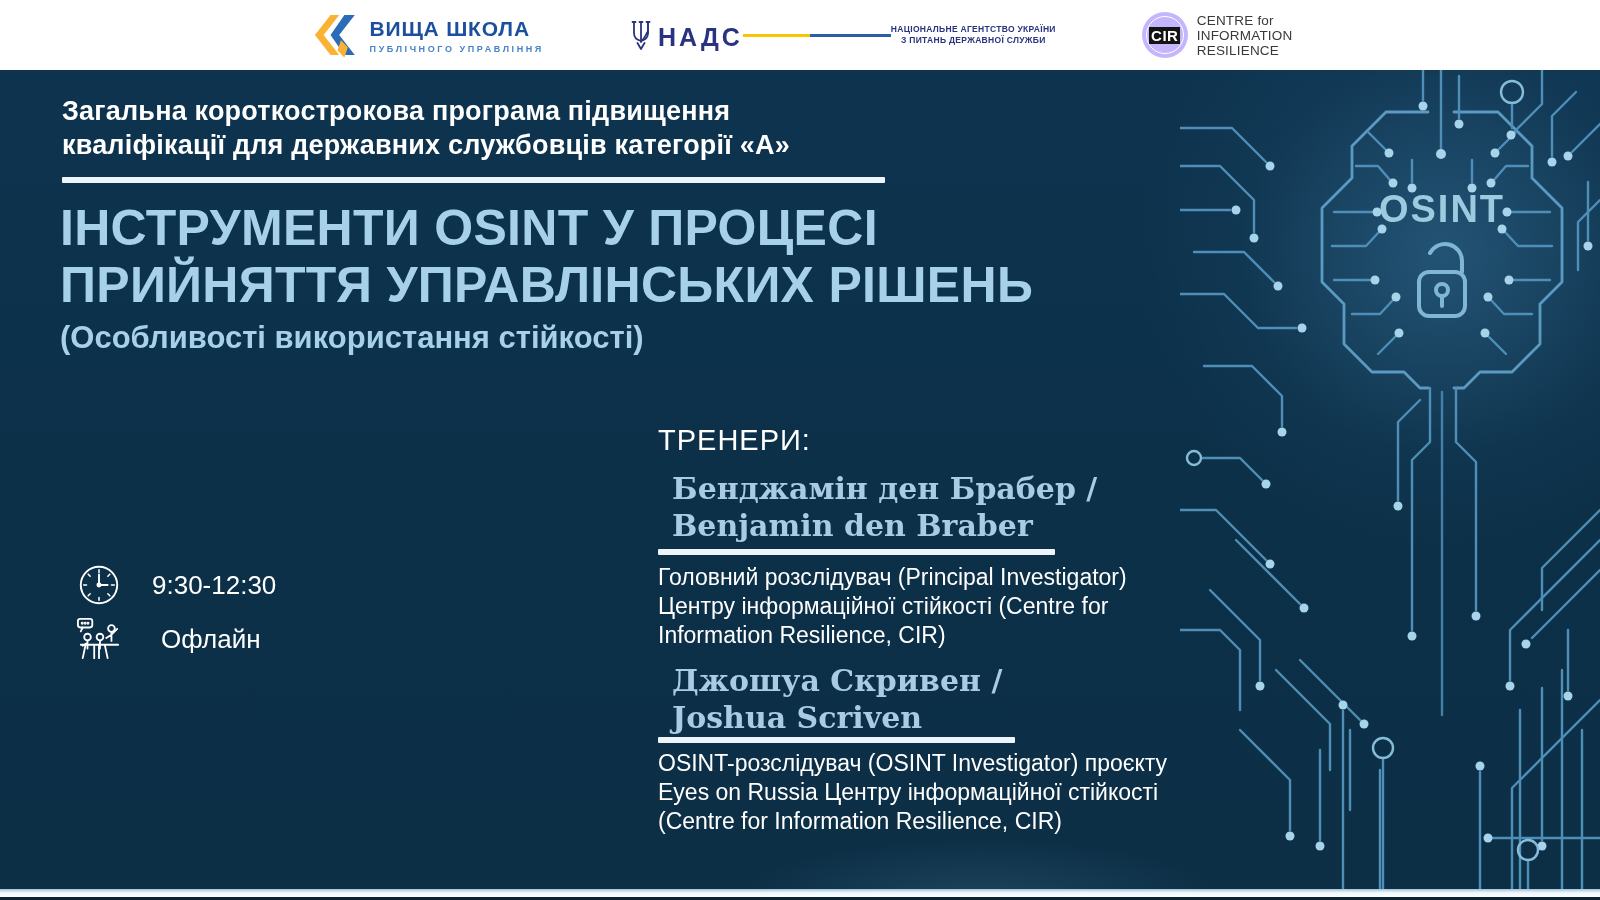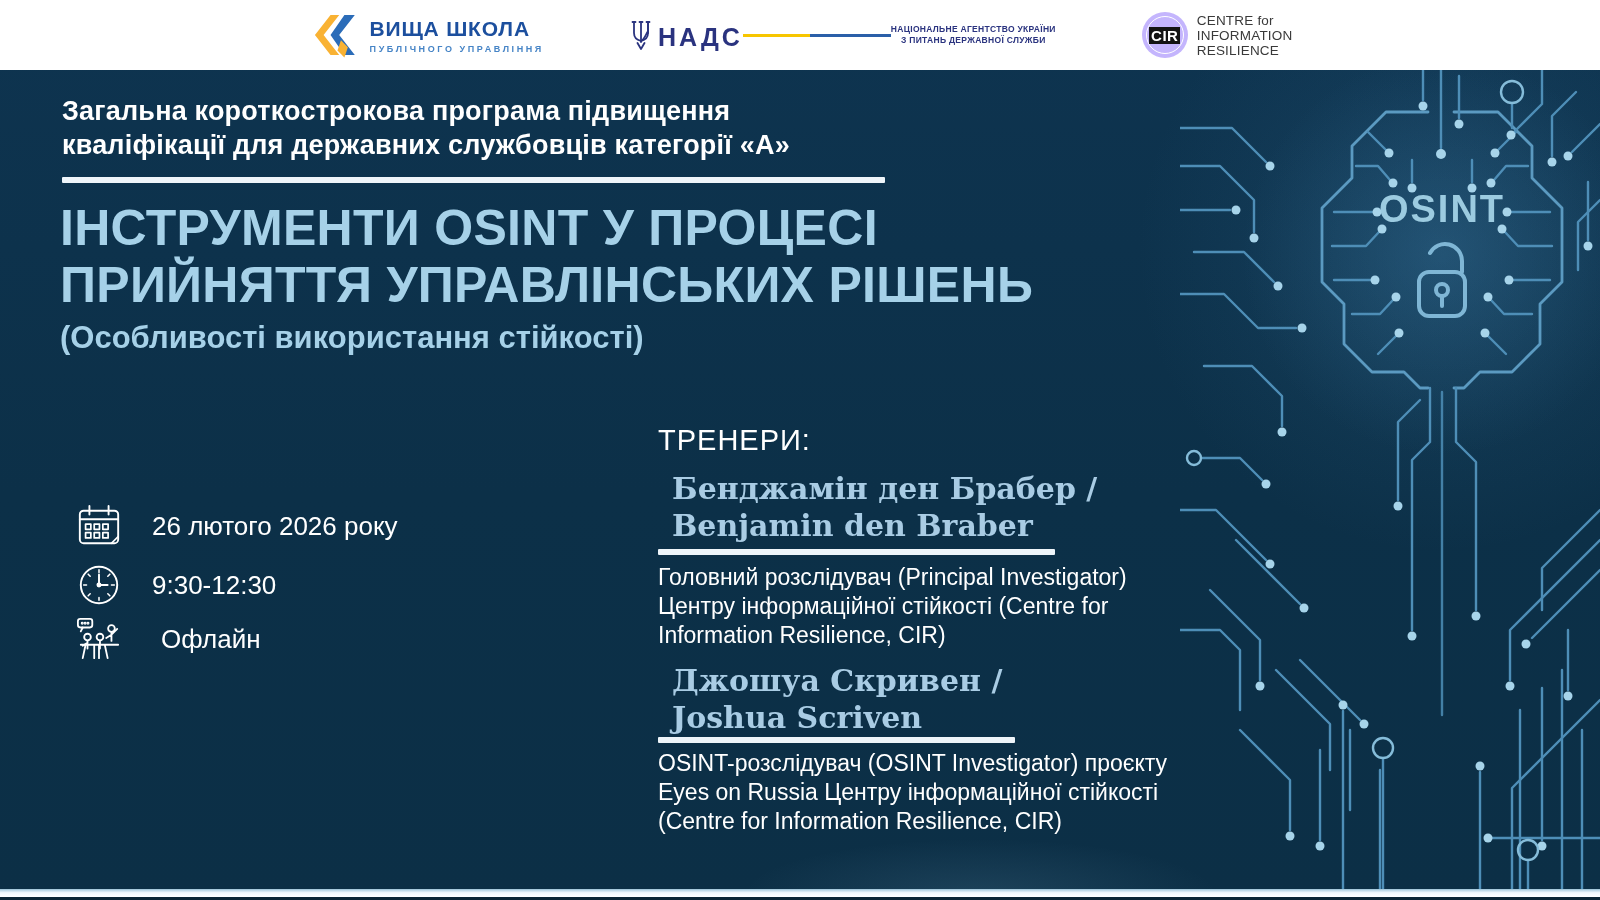--- a/index.html
+++ b/index.html
@@ -274,36 +274,20 @@
     </g>
   </svg>
 
   <div class="program-label pre">Загальна короткострокова програма підвищення
 кваліфікації для державних службовців категорії «А»</div>
   <div class="divider head-divider"></div>
   <h1 class="title pre">ІНСТРУМЕНТИ OSINT У ПРОЦЕСІ
 ПРИЙНЯТТЯ УПРАВЛІНСЬКИХ РІШЕНЬ</h1>
   <div class="subtitle">(Особливості використання стійкості)</div>
 
-  <div class="detail-row row-date">
-    <svg width="46" height="46" viewBox="0 0 48 48" fill="none" stroke="#fff" stroke-width="2" stroke-linecap="round" stroke-linejoin="round">
-      <rect x="4" y="8" width="40" height="34" rx="4"></rect>
-      <path d="M14 3 v9 M34 3 v9 M4 17 h40"></path>
-      <g stroke-width="1.8">
-        <rect x="10" y="22" width="5.5" height="5.5"></rect>
-          <rect x="19" y="22" width="5.5" height="5.5"></rect>
-        <rect x="28" y="22" width="5.5" height="5.5"></rect>
-          <rect x="10" y="31" width="5.5" height="5.5"></rect>
-        <rect x="19" y="31" width="5.5" height="5.5"></rect>
-          <rect x="28" y="31" width="5.5" height="5.5"></rect>
-      </g>
-      <path d="M37 42 L44 35" stroke-width="1.8"></path>
-    </svg>
-    <div class="detail-text">26 лютого 2026 року</div>
-  </div>
 
   <div class="detail-row row-time">
     <svg width="46" height="46" viewBox="0 0 48 48" fill="none" stroke="#fff" stroke-width="2" stroke-linecap="round">
       <circle cx="24" cy="24" r="19"></circle>
       <g stroke-width="1.6">
         <path d="M24 8 v3 M24 37 v3 M8 24 h3 M37 24 h3 M12.7 12.7 l2.1 2.1 M33.2 33.2 l2.1 2.1 M12.7 35.3 l2.1 -2.1 M33.2 14.8 l2.1 -2.1"></path>
       </g>
       <path d="M24 24 V13 M24 24 H33"></path>
       <circle cx="24" cy="24" r="1.6" fill="#fff"></circle>
     </svg>

